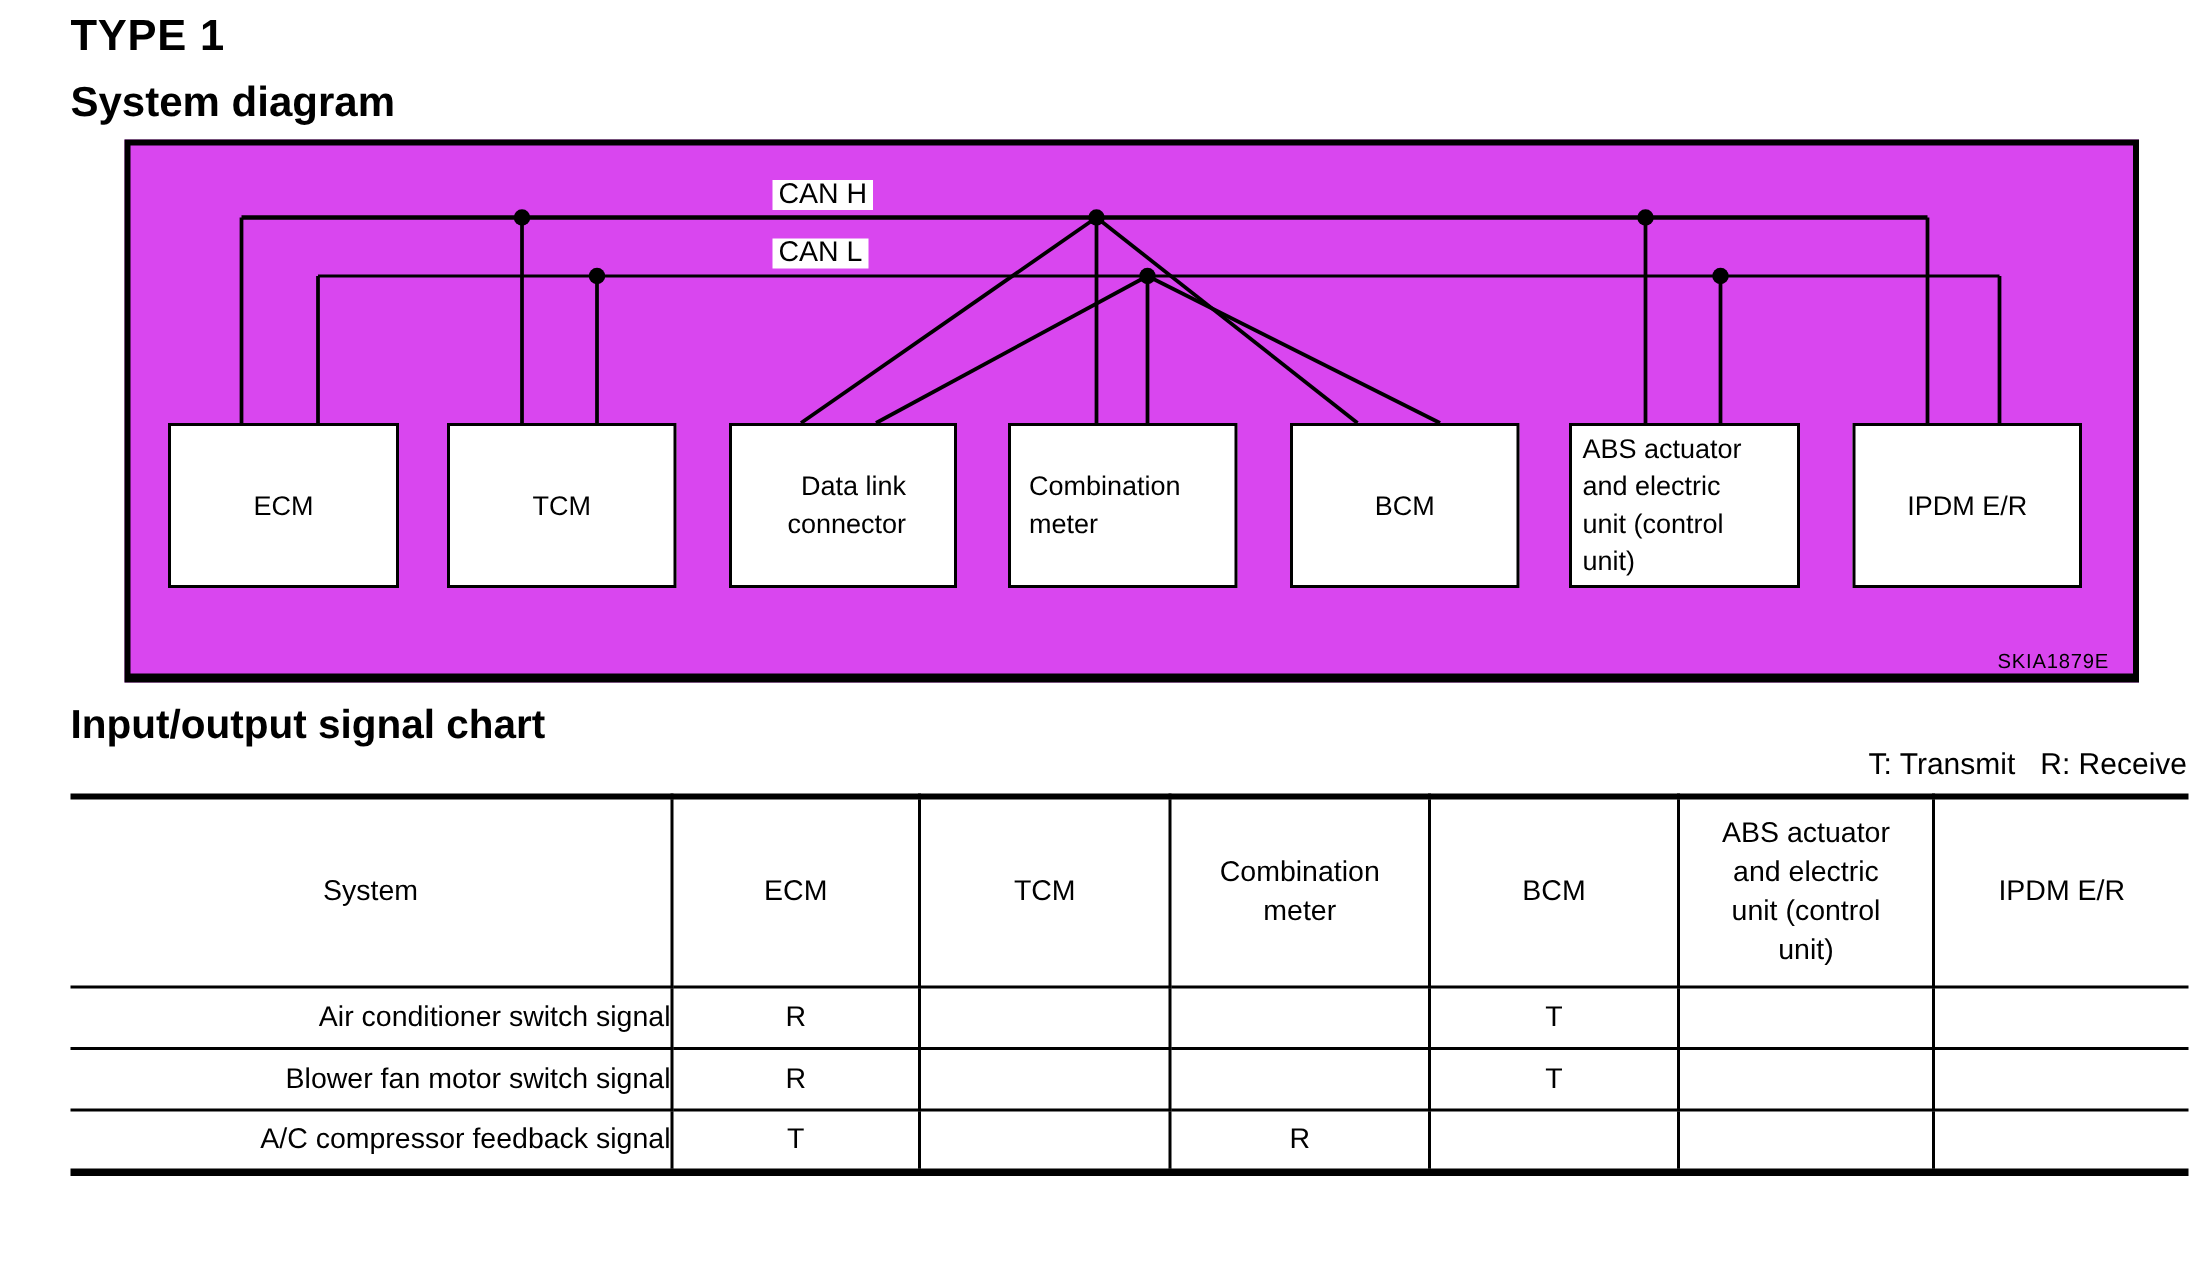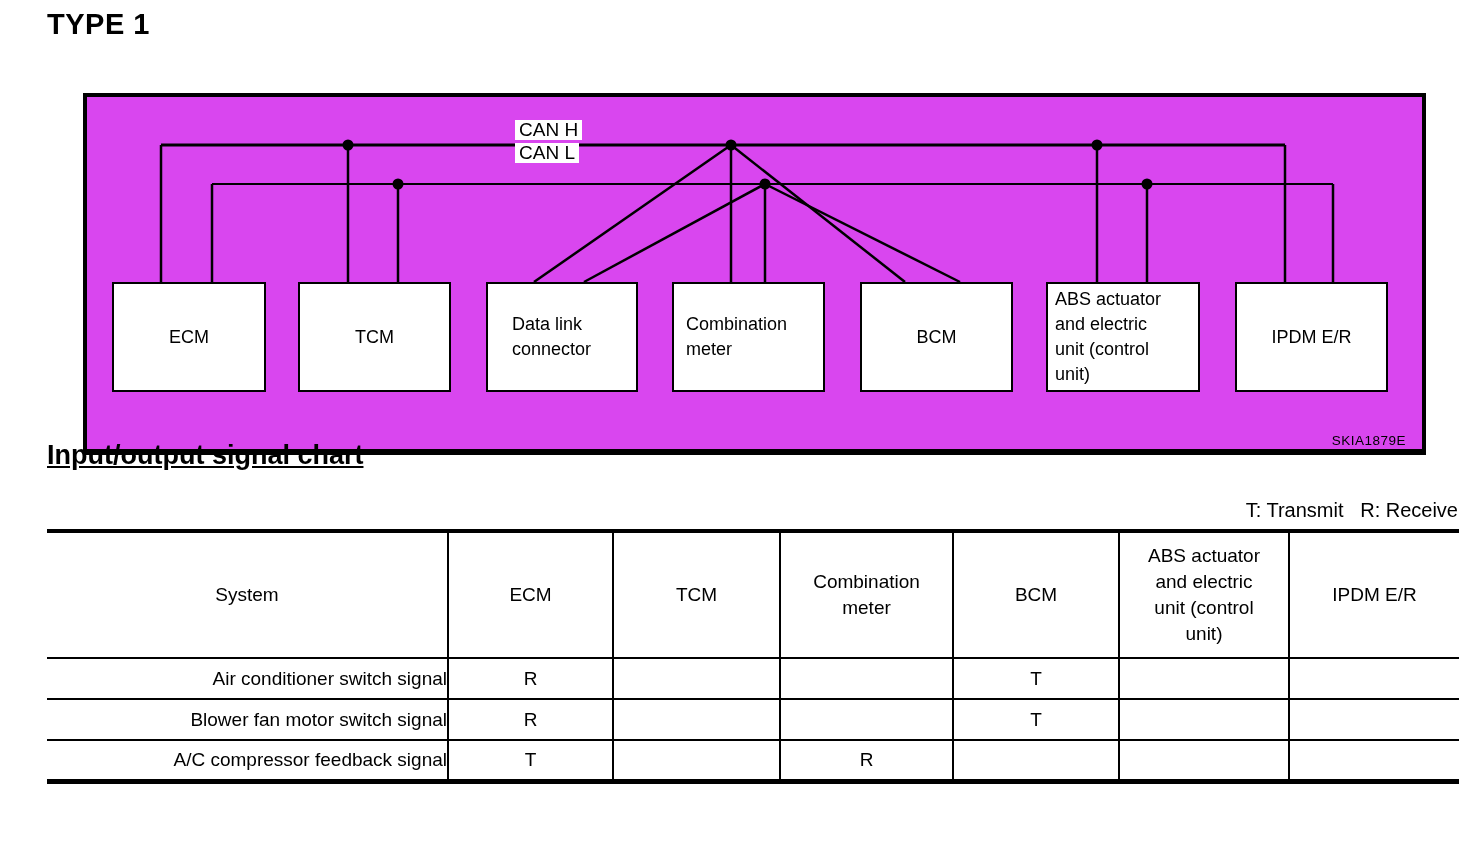--- a/index.html
+++ b/index.html
@@ -26,47 +26,47 @@
     width: 1343px; height: 362px;
     border: 4px solid #000; border-bottom-width: 6px;
     background: #d946ef;
   }
   .diagram svg { position: absolute; left: 0; top: 0; }
   .bus-label {
     position: absolute; font-size: 19px; line-height: 20px;
     background: #fff; padding: 0 4px;
   }
   .bus-label.h { left: 428px; top: 23px; }
-  .bus-label.l { left: 428px; top: 46px; }
+  .bus-label.l { left: 428px; top: 62px; }
   .node {
     position: absolute; top: 185px; height: 110px;
     border: 2px solid #000; background: #fff;
     display: flex; align-items: center;
     font-size: 18px; line-height: 25px;
   }
   .node.center { justify-content: center; text-align: center; }
   .node .wrap { display: inline-block; }
   .node-ecm  { left: 25px;   width: 154px; }
   .node-tcm  { left: 211px;  width: 153px; }
   .node-dlc  { left: 399px;  width: 152px; padding-left: 24px; }
-  .node-dlc .wrap { width: 92px; }
+  .node-dlc .wrap { width: 92px; text-align: right; }
   .node-cm   { left: 585px;  width: 153px; padding-left: 12px; }
   .node-cm .wrap { width: 112px; }
   .node-bcm  { left: 773px;  width: 153px; }
   .node-abs  { left: 959px;  width: 154px; padding-left: 7px; }
   .node-abs .wrap { width: 116px; }
   .node-ipdm { left: 1148px; width: 153px; }
   .figcode {
     position: absolute; right: 16px; bottom: 1px;
     font-size: 13.5px; letter-spacing: 0.5px; margin-top: 48px;
   }
   
   .chart-heading {
-    position: absolute; left: 47px; top: 440px;
-    font-size: 27px; font-weight: bold; text-decoration: underline;
+    position: absolute; left: 47px; top: 468px;
+    font-size: 27px; font-weight: bold;
   }
   .legend {
     position: absolute; right: 14px; top: 499px;
     font-size: 20px; white-space: pre;
   }
   table.io {
     position: absolute; left: 47px; top: 529px;
     width: 1412px;
     border-collapse: collapse;
     table-layout: fixed;
@@ -93,20 +93,21 @@
   th.col-abs .wrap { width: 132px; }
   td.sig { text-align: right; padding-left: 20px; }
   td.val { text-align: center; }
 </style>
 </head>
 <body>
 
 <div class="page">
 
   <div class="title-main">TYPE 1</div>
+  <div class="title-sub">System diagram</div>
 
   <div class="diagram">
     <svg width="1335" height="352" viewBox="0 0 1335 352">
 
       <g stroke="#000" fill="none">
         <path d="M74,48 H1198" stroke-width="3"></path>
         <path d="M74,48 V185" stroke-width="2.5"></path>
         <path d="M1198,48 V185" stroke-width="2.5"></path>
       </g>
 

